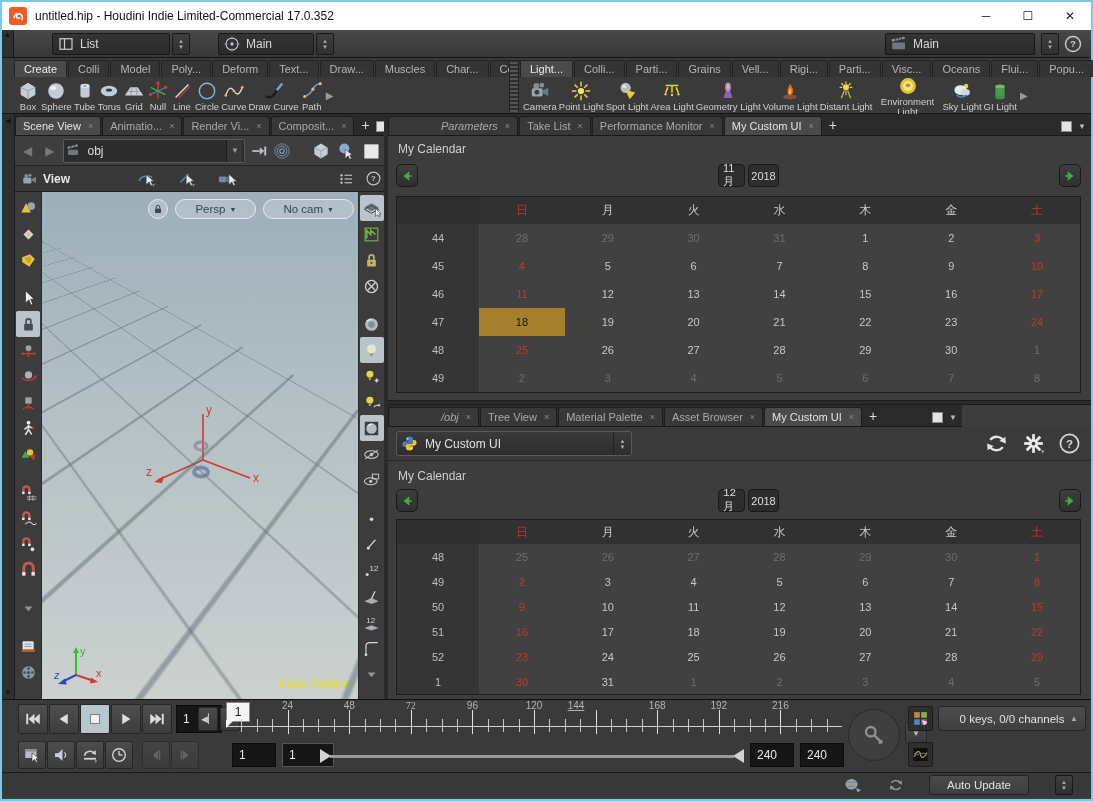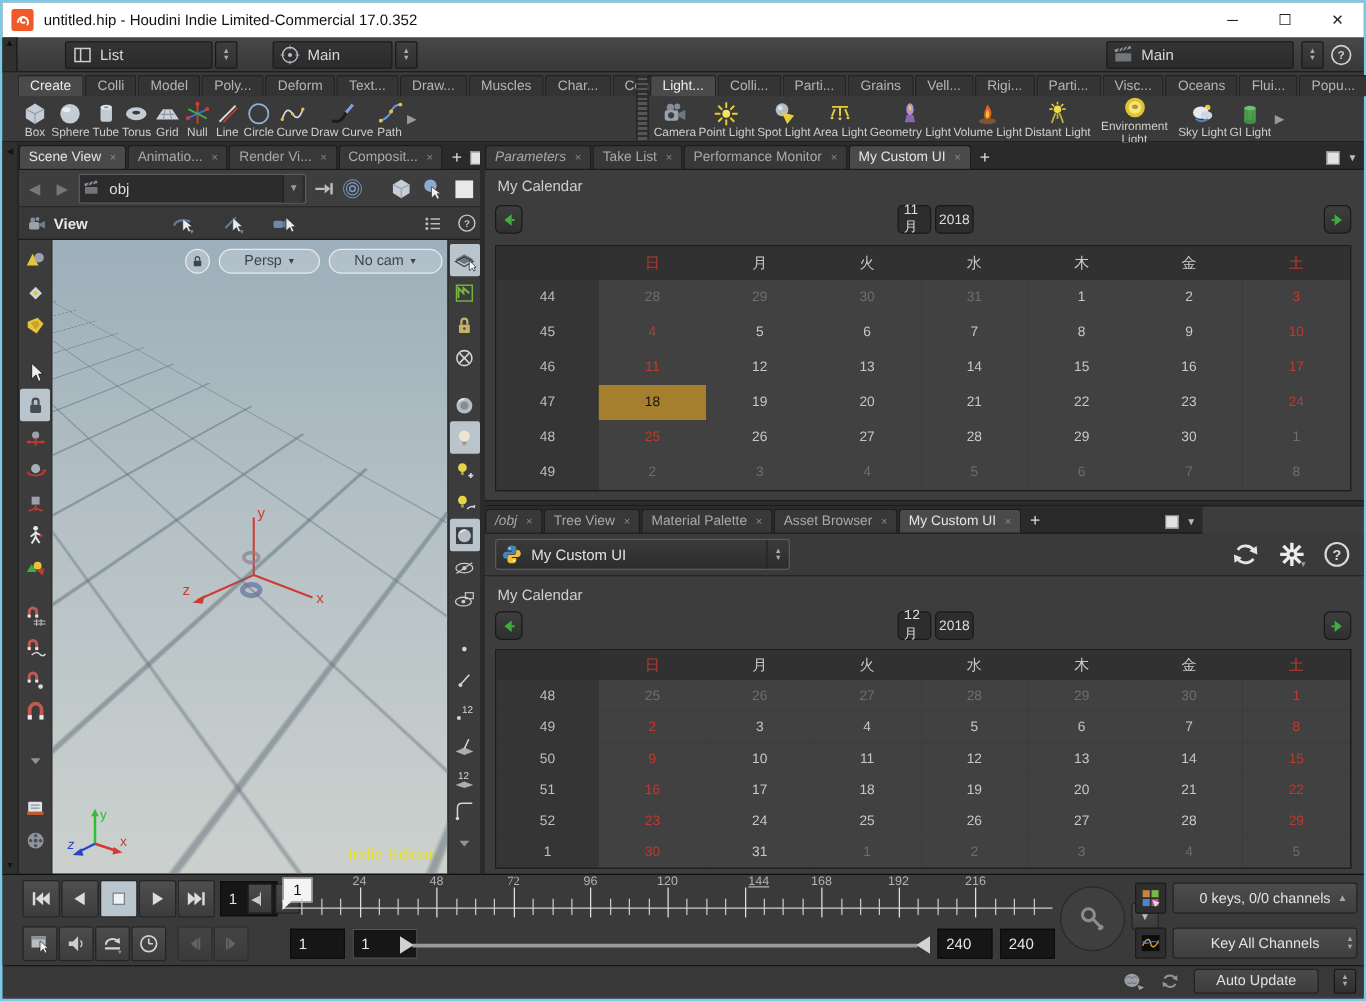--- a/index.html
+++ b/index.html
@@ -35,21 +35,21 @@
 .tool .tlabel{font-size:9.5px;color:#cfcfcf;text-align:center;line-height:10px;white-space:normal;}
 .shelfsep{position:absolute;left:507px;top:2px;width:10px;height:52px;background:repeating-linear-gradient(0deg,#555 0 2px,#2e2e2e 2px 4px);border-left:1px solid #222;border-right:1px solid #222;}
 .overflow-arrow{color:#9a9a9a;font-size:10px;margin-left:2px;}
 
 .workspace{position:absolute;left:0;top:112px;width:1089px;height:585px;}
 .leftpane{position:absolute;left:0;top:0;width:386px;height:585px;background:#3d3d3d;}
 .lstrip{position:absolute;left:0;top:0;width:13px;height:585px;background:#2f2f2f;border-right:1px solid #1c1c1c;color:#111;font-size:7px;display:flex;flex-direction:column;justify-content:space-between;align-items:center;padding:3px 0;}
 .tabbar{position:absolute;height:22px;background:#2a2a2a;border-bottom:1px solid #191919;display:flex;align-items:flex-end;}
 .ptab{display:flex;align-items:center;background:#383838;border:1px solid #1d1d1d;border-bottom:none;border-radius:3px 3px 0 0;padding:3px 7px;margin-right:1px;font-size:11px;color:#a9a9a9;white-space:nowrap;}
 .ptab.active{background:#4a4a4a;color:#e4e4e4;}
-.ptab.italic .ptlabel{font-style:italic;}
+.ptab.italic .ptlabel{font-style:italic;margin-left:45px;}
 .ptab .tclose{margin-left:7px;font-size:9px;color:#8a8a8a;}
 .tb-plus{color:#ddd;font-size:14px;padding:0 6px 2px 6px;}
 .tb-right{margin-left:auto;display:flex;align-items:center;padding:0 5px 3px 0;gap:6px;}
 .tb-sq{width:11px;height:11px;background:#e3e3e3;border:1px solid #888;}
 .tb-dn{color:#bbb;font-size:8px;}
 .pathbar{position:absolute;left:13px;top:22px;width:373px;height:30px;background:#3e3e3e;border-bottom:1px solid #242424;display:flex;align-items:center;gap:5px;padding:0 4px;}
 .navarr{color:#777;font-size:12px;padding:0 4px;}
 .pathdrop{height:24px;flex:0 0 182px;background:#2c2c2c;border:1px solid #5a5a5a;border-radius:2px;display:flex;align-items:center;font-size:12px;color:#ddd;padding:0 2px;}
 .pathdrop .dd{margin-left:auto;width:16px;height:100%;border-left:1px solid #1c1c1c;display:flex;align-items:center;justify-content:center;color:#999;font-size:8px;background:#383838;}
 .viewbar{position:absolute;left:13px;top:52px;width:373px;height:26px;background:#383838;border-bottom:1px solid #1d1d1d;display:flex;align-items:center;padding:0 6px;gap:4px;}
@@ -117,21 +117,21 @@
 .widebtn .spin2{position:absolute;right:2px;display:flex;flex-direction:column;font-size:6px;line-height:6px;color:#a8a8a8;}
 .smbtn{position:absolute;top:3px;width:28px;height:28px;background:linear-gradient(#4d4d4d,#3c3c3c);border:1px solid #262626;border-radius:2px;display:flex;align-items:center;justify-content:center;}
 .smbtn.dis{opacity:.55;}
 .slider{position:absolute;left:318px;top:14px;width:424px;height:8px;}
 .slider .track{position:absolute;left:10px;right:10px;top:3px;height:3px;background:#9a9a9a;}
 .shandle{position:absolute;top:-3px;width:0;height:0;}
 .shandle.l{left:0;border-top:7px solid transparent;border-bottom:7px solid transparent;border-left:11px solid #d2d2d2;}
 .shandle.r{right:0;border-top:7px solid transparent;border-bottom:7px solid transparent;border-right:11px solid #d2d2d2;}
 
 .statusbar{position:absolute;left:0;top:770px;width:1089px;height:25px;background:#383838;border-top:1px solid #191919;display:flex;align-items:center;}
-.statusbar .sright{margin-left:auto;display:flex;align-items:center;gap:10px;padding-right:6px;}
+.statusbar .sright{margin-left:auto;display:flex;align-items:center;gap:24px;padding-right:18px;}
 .aubtn{height:20px;width:100px;background:linear-gradient(#4a4a4a,#3d3d3d);border:1px solid #242424;border-radius:3px;color:#e0e0e0;font-size:11.5px;display:flex;align-items:center;justify-content:center;position:relative;}
 svg{display:block;}
 </style>
 </head>
 <body>
 
 <div class="win">
 
   <div class="titlebar">
     <span class="logo">
@@ -1271,21 +1271,21 @@
           <span class="tickmin" style="left: 539px;"></span>
           <span class="tickmaj" style="left: 554.4px;"></span>
           <span class="tickmin" style="left: 569.8px;"></span>
           <span class="tickmin" style="left: 585.2px;"></span>
           <span class="tickmin" style="left: 600.6px;"></span>
           <span class="ticklab" style="left: 61.6px;">24</span>
           <span class="ticklab" style="left: 123.2px;">48</span>
           <span class="ticklab" style="left: 184.8px; font-family: Liberation Serif, serif;">72</span>
           <span class="ticklab" style="left: 246.4px;">96</span>
           <span class="ticklab" style="left: 308px;">120</span>
-          <span class="ticklab" style="left: 381px; text-decoration: underline;">144</span>
+          <span class="ticklab" style="left: 350px; text-decoration: underline;">144</span>
           <span class="ticklab" style="left: 431.2px; text-align: right;">168</span>
           <span class="ticklab" style="left: 492.8px;">192</span>
           <span class="ticklab" style="left: 554.4px;">216</span>
         </div>
       <span class="keycircle">
           <svg width="26" height="26" viewBox="0 0 24 24">
             <circle cx="9" cy="9" r="4.4" fill="none" stroke="#8e8e8e" stroke-width="2.2"></circle>
             <line x1="12.2" y1="12.2" x2="19.5" y2="19.5" stroke="#8e8e8e" stroke-width="2.2"></line>
             <line x1="16.5" y1="20" x2="19.5" y2="17" stroke="#8e8e8e" stroke-width="2.2"></line>
           </svg>
@@ -1355,27 +1355,20 @@
       </span>
       <span class="field" style="left:748px;top:5px;width:44px;height:24px;">240</span>
       <span class="field" style="left:798px;top:5px;width:44px;height:24px;">240</span>
       <span class="sqicon" style="left:906px;top:4px;">
           <svg width="17" height="17" viewBox="0 0 24 24">
             <rect x="2" y="3" width="20" height="18" fill="#0c0c0c"></rect>
             <path d="M3,15 C7,6 11,6 12,12 C13,18 17,18 21,9" fill="none" stroke="#e09a30" stroke-width="1.6"></path>
             <path d="M3,10 C7,17 15,5 21,13" fill="none" stroke="#4a86c8" stroke-width="1.3"></path>
           </svg>
         </span>
-      <span class="widebtn" style="left:936px;top:4px;width:148px;">
-          <span>Key All Channels</span>
-          <span class="spin2">
-            <span>▲</span>
-            <span>▼</span>
-          </span>
-        </span>
     </div>
   </div>
 
   <div class="statusbar">
     <span class="sright">
       <span>
           <svg width="20" height="18" viewBox="0 0 26 24">
             <ellipse cx="11" cy="11" rx="8" ry="7" fill="#9aa0a6"></ellipse>
             <path d="M5,9 q3,-3.5 6,0 q3,-3.5 6,0 M6,13 q3,3 5,0 q3,3 5,0" stroke="#70767c" fill="none" stroke-width="1.2"></path>
             <polygon points="17,16 24,18.5 19,21.5" fill="#9aa0a6"></polygon>

